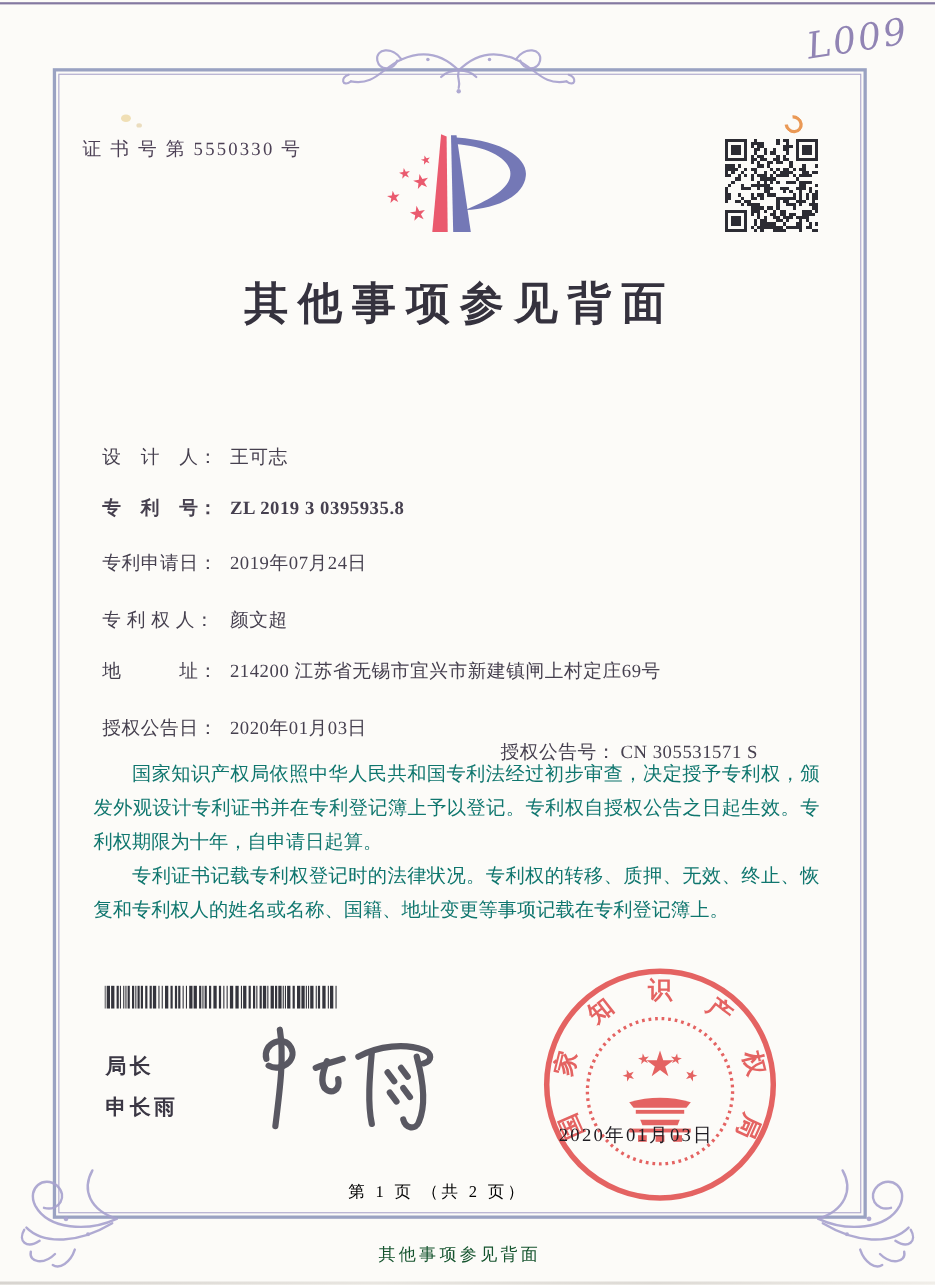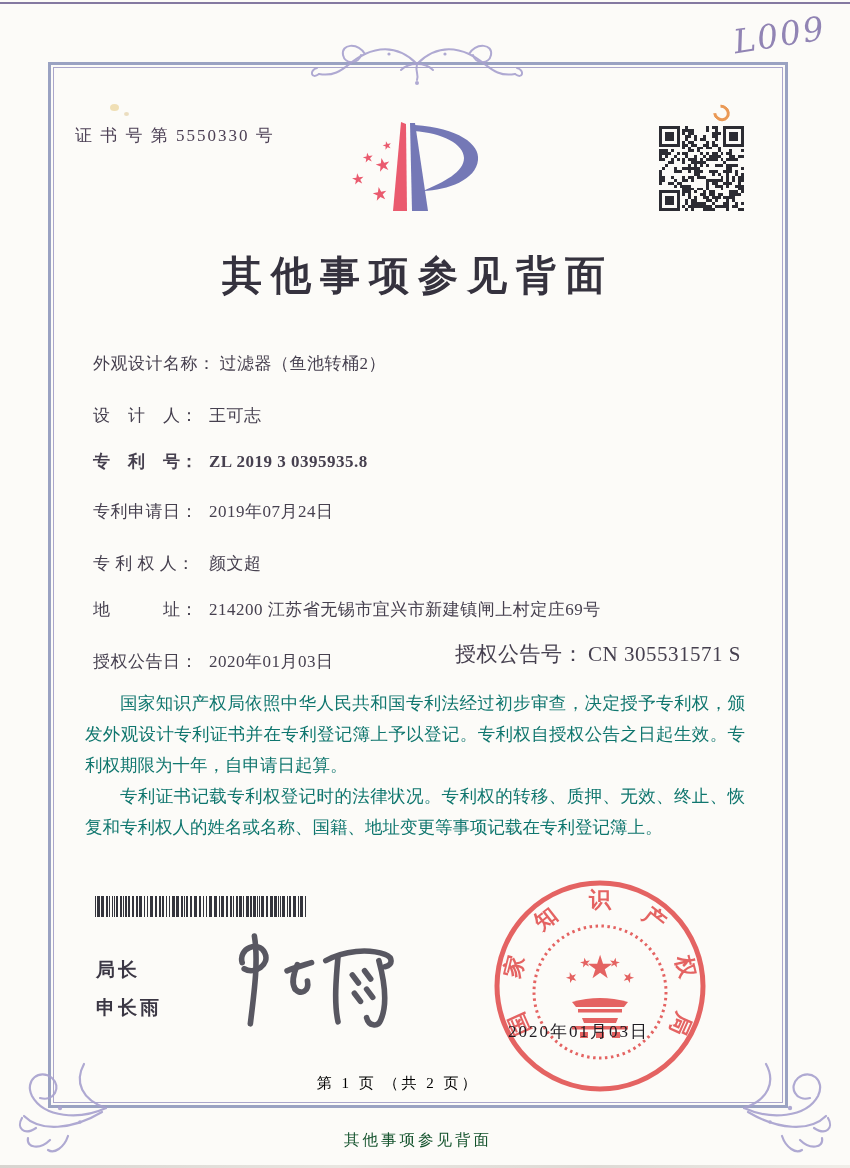--- a/index.html
+++ b/index.html
@@ -36,21 +36,21 @@
     transform:rotate(40deg);opacity:.85;}
 
   .title{position:absolute;left:48px;top:248px;width:740px;margin:0;text-align:center;
     font-size:40px;font-weight:700;letter-spacing:9px;color:#35323e;}
 
   .field{position:absolute;left:93px;font-size:17px;letter-spacing:.5px;color:#46404f;white-space:nowrap;}
   .flabel{display:inline-block;min-width:112px;}
   .fvalue{margin-left:4px;}
   .f-r1{top:352px;} .f-r2{top:404px;} .f-r3{top:450px;font-weight:bold;} .f-r4{top:500px;}
   .f-r5{top:552px;} .f-r6{top:598px;} .f-r7{top:650px;}
-  .field2{position:absolute;left:455px;top:640px;font-size:21px;letter-spacing:.5px;color:#46404f;white-space:nowrap;}
+  .field2{position:absolute;left:455px;top:672px;font-size:17px;letter-spacing:.5px;color:#46404f;white-space:nowrap;}
 
   .paras{position:absolute;left:85px;top:688px;width:660px;font-size:17.5px;line-height:31px;
     text-align:justify;color:#0f766e;}
   .paras p{margin:0;text-indent:2em;}
 
   .barcode{position:absolute;left:95px;top:896px;width:214px;height:21px;}
 
   .director{position:absolute;left:96px;top:951px;font-size:19px;font-weight:600;
     letter-spacing:3px;color:#3b3744;line-height:38px;}
   .signature{position:absolute;left:218px;top:930px;width:185px;height:102px;}
@@ -448,23 +448,20 @@
       <rect x="23" y="1" width="5" height="5" fill="#fcfbf8"></rect>
       <rect x="24" y="2" width="3" height="3" fill="#2c2c33"></rect>
       <rect x="0" y="22" width="7" height="7" fill="#2c2c33"></rect>
       <rect x="1" y="23" width="5" height="5" fill="#fcfbf8"></rect>
       <rect x="2" y="24" width="3" height="3" fill="#2c2c33"></rect>
     </svg>
   <span class="orange-mark"></span>
 
   <h1 class="title">其他事项参见背面</h1>
 
-  <div class="field f-r1">
-    <span class="flabel">外观设计名称：</span><span class="fvalue">过滤器（鱼池转桶2）</span>
-  </div>
   <div class="field f-r2">
     <span class="flabel">设　计　人：</span><span class="fvalue">王可志</span>
   </div>
   <div class="field f-r3">
     <span class="flabel">专　利　号：</span><span class="fvalue">ZL 2019 3 0395935.8</span>
   </div>
   <div class="field f-r4">
     <span class="flabel">专利申请日：</span><span class="fvalue">2019年07月24日</span>
   </div>
   <div class="field f-r5">

